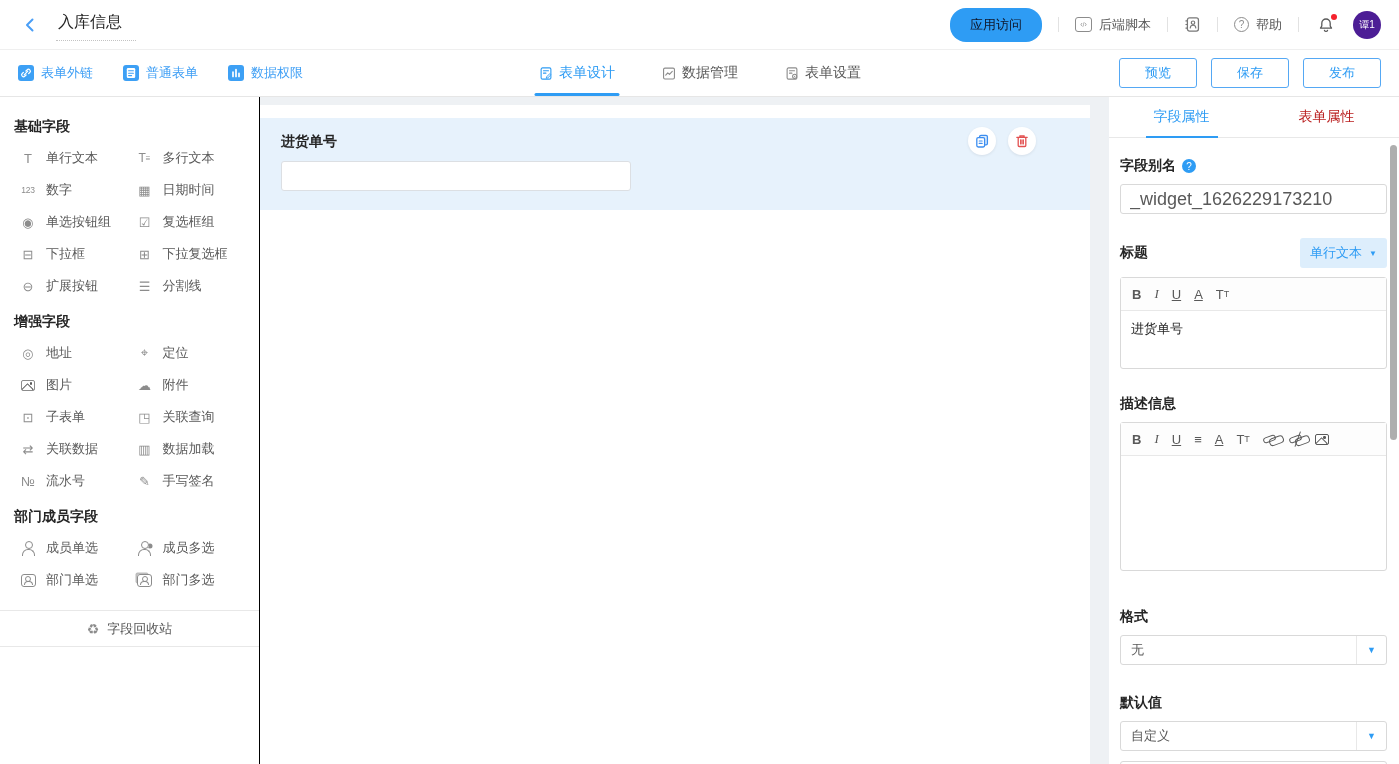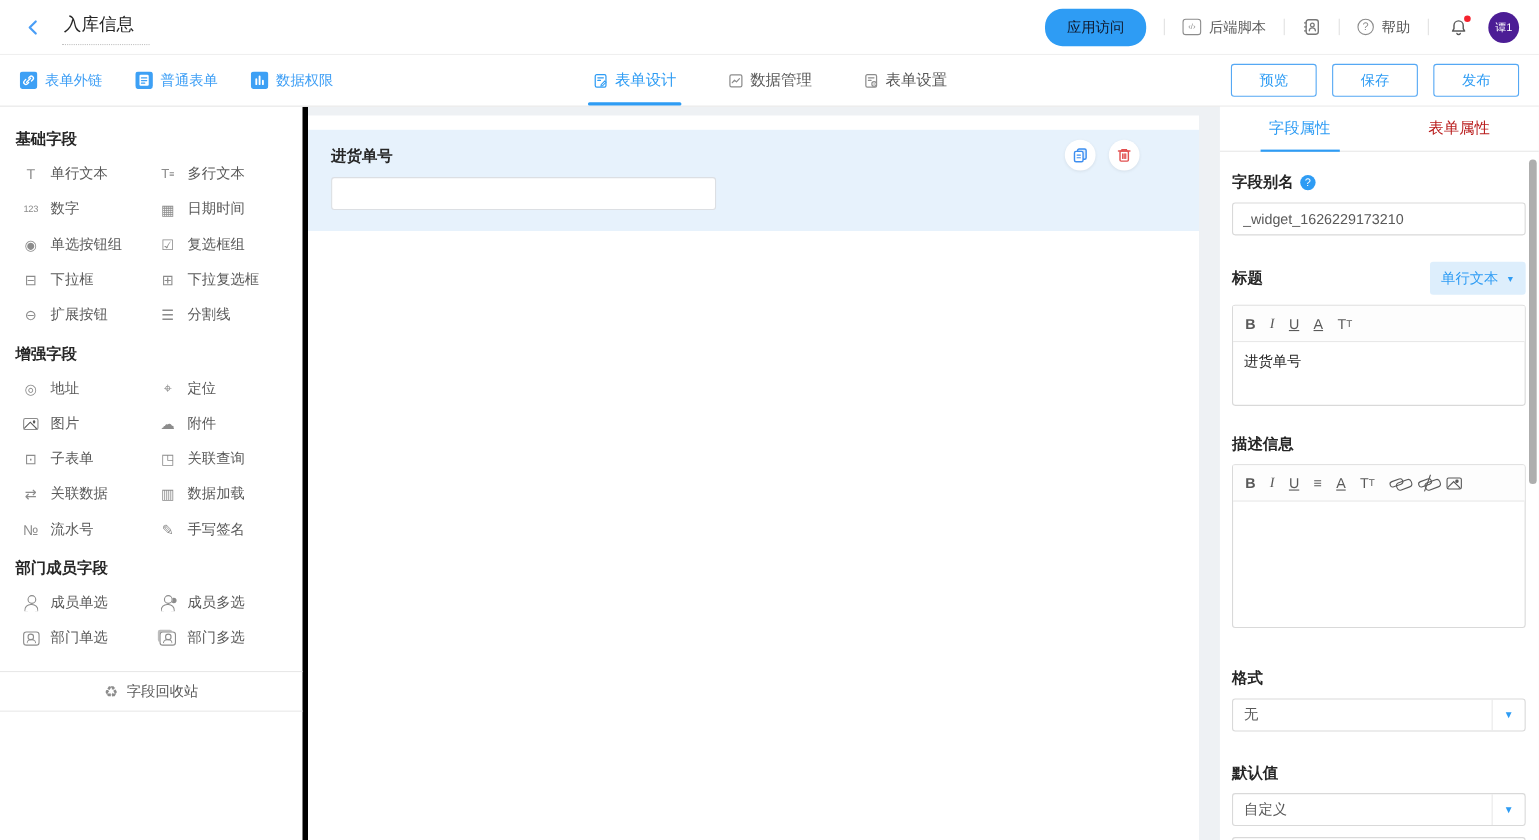--- a/index.html
+++ b/index.html
@@ -28,21 +28,21 @@
   .tb-tab { display:flex; align-items:center; gap:6px; color:#595959; font-size:14px; cursor:pointer; position:relative; height:100%; }
   .tb-tab.active { color:#2e9cf4; }
   .tb-tab.active::after { content:""; position:absolute; left:-4px; right:-4px; bottom:0; height:3px; border-radius:2px; background:#2e9cf4; }
   .tb-actions { margin-left:auto; display:flex; gap:14px; }
   .ghost-btn { width:78px; height:30px; background:#fff; border:1px solid #55a8f4; border-radius:3px; color:#2e9cf4; font-size:13px; cursor:pointer; }
 
   
   .main { display:flex; height:667px; background:#eef1f4; }
 
   
-  .palette { width:280px; background:#fff; border-right:5px solid #000000; display:flex; flex-direction:column; }
+  .palette { width:260px; background:#fff; border-right:1px solid #000000; display:flex; flex-direction:column; }
   .pal-scroll { padding:10px 12px 0 14px; }
   .pal-sec-title { font-size:14px; font-weight:bold; color:#262626; margin:11px 0 6px; }
   .pal-grid { display:grid; grid-template-columns:1fr 1fr; }
   .pal-item { height:32px; display:flex; align-items:center; gap:8px; color:#595959; font-size:13px; padding-left:4px; cursor:grab; }
   .pi { width:20px; display:inline-flex; justify-content:center; align-items:center; color:#8c8c8c; font-size:13px; }
   .recycle-bar { margin-top:14px; border-top:1px solid #e8e8e8; border-bottom:1px solid #e8e8e8; height:37px; display:flex; align-items:center; justify-content:center; gap:8px; color:#595959; font-size:13px; cursor:pointer; }
   .recycle-glyph { color:#8c8c8c; font-size:14px; }
 
   
   .pi-person { position:relative; width:16px; height:15px; display:inline-block; }
@@ -65,21 +65,21 @@
 
   
   .inspector { width:290px; background:#fff; position:relative; display:flex; flex-direction:column; }
   .insp-tabs { height:41px; display:flex; border-bottom:1px solid #e8e8e8; flex:none; }
   .insp-tab { flex:1; display:flex; align-items:center; justify-content:center; font-size:14px; color:#b91c1c; cursor:pointer; position:relative; }
   .insp-tab.active { color:#2e9cf4; }
   .insp-tab.active::after { content:""; position:absolute; bottom:-1px; left:50%; transform:translateX(-50%); width:72px; height:2px; background:#2e9cf4; }
   .insp-scroll { flex:1; overflow:hidden; padding:0 12px 0 11px; }
   .f-label { font-size:14px; font-weight:bold; color:#262626; margin:19px 0 9px; display:flex; align-items:center; gap:6px; }
   .help-dot { width:14px; height:14px; border-radius:50%; background:#2e9cf4; color:#fff; font-size:10px; font-weight:normal; display:flex; align-items:center; justify-content:center; cursor:pointer; }
-  .text-input { width:100%; height:30px; border:1px solid #d9d9d9; border-radius:3px; padding:0 9px; font-size:13px; color:#595959; background:#fff; }
+  .text-input { width:100%; height:30px; border:1px solid #d9d9d9; border-radius:3px; padding:0 9px; font-size:18px; color:#595959; background:#fff; }
   .title-row { display:flex; justify-content:space-between; align-items:center; margin:24px 0 9px; }
   .title-row .f-label { margin:0; }
   .type-pill { background:#ddeefc; color:#2e9cf4; font-size:13px; padding:6px 10px; border-radius:3px; display:flex; align-items:center; gap:7px; cursor:pointer; }
   .type-pill .caret { font-size:8px; }
   .editor { border:1px solid #d9d9d9; border-radius:3px; background:#fff; }
   .editor-toolbar { display:flex; align-items:center; gap:13px; padding:8px 11px; border-bottom:1px solid #e8e8e8; background:#fdfdfd; color:#595959; font-size:13px; min-height:32px; }
   .tbtn { cursor:pointer; display:inline-flex; align-items:center; color:#595959; }
   .tbtn i { font-family:"Liberation Serif", serif; }
   .editor-body { min-height:57px; padding:9px 10px; font-size:13px; color:#262626; }
   .editor-body.tall { min-height:114px; }

